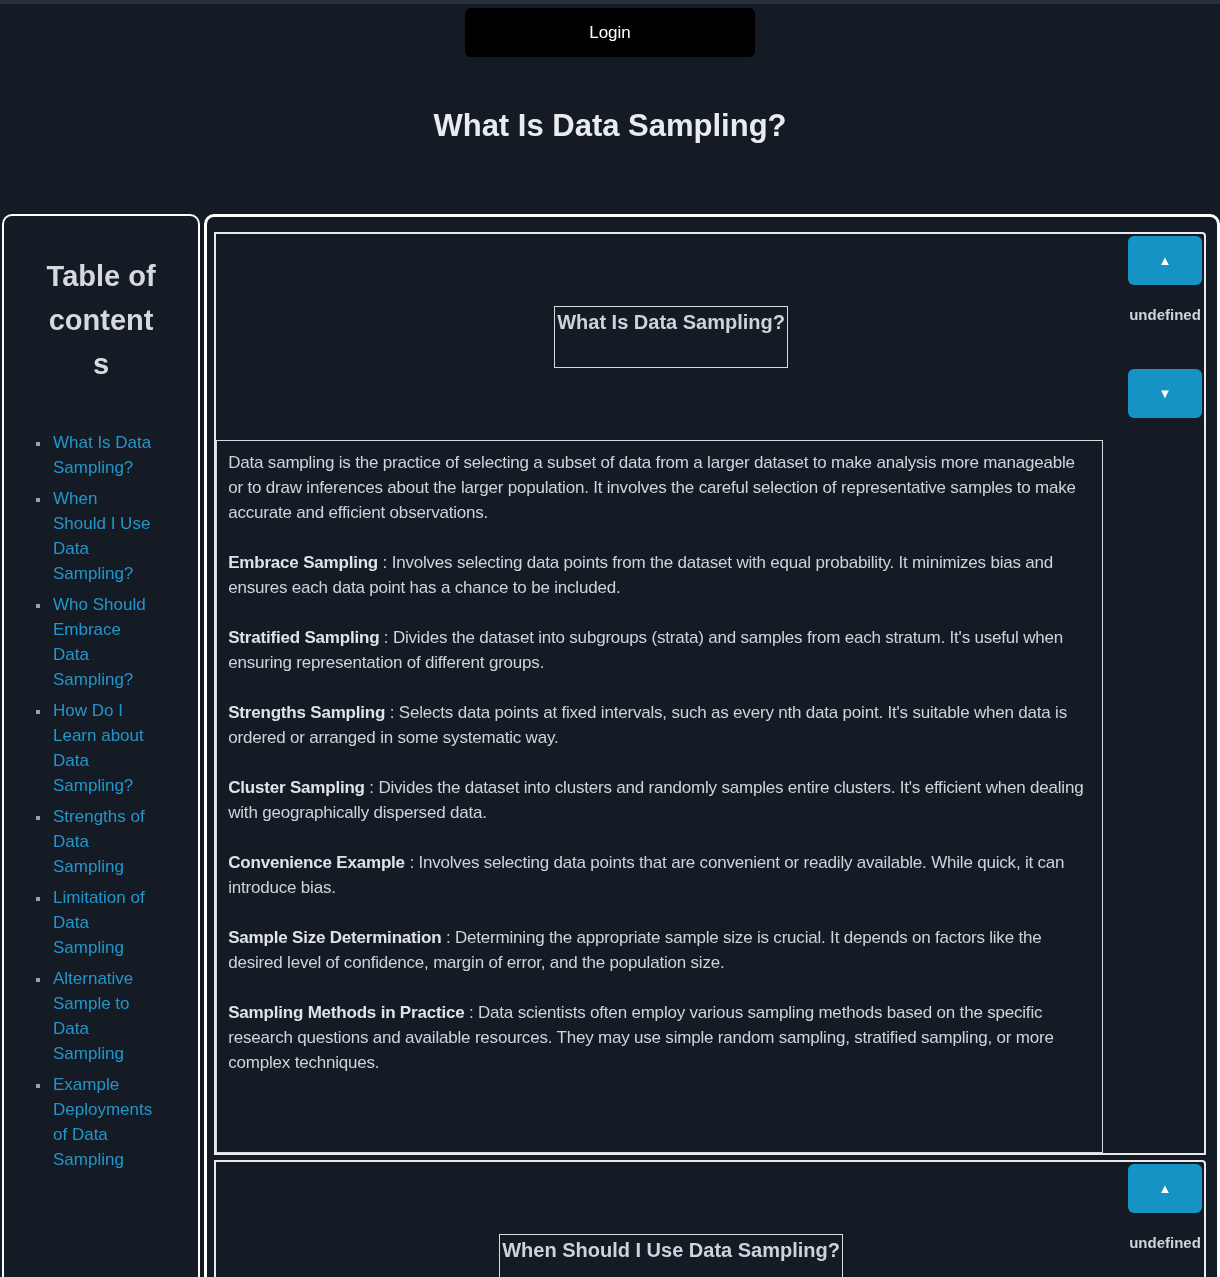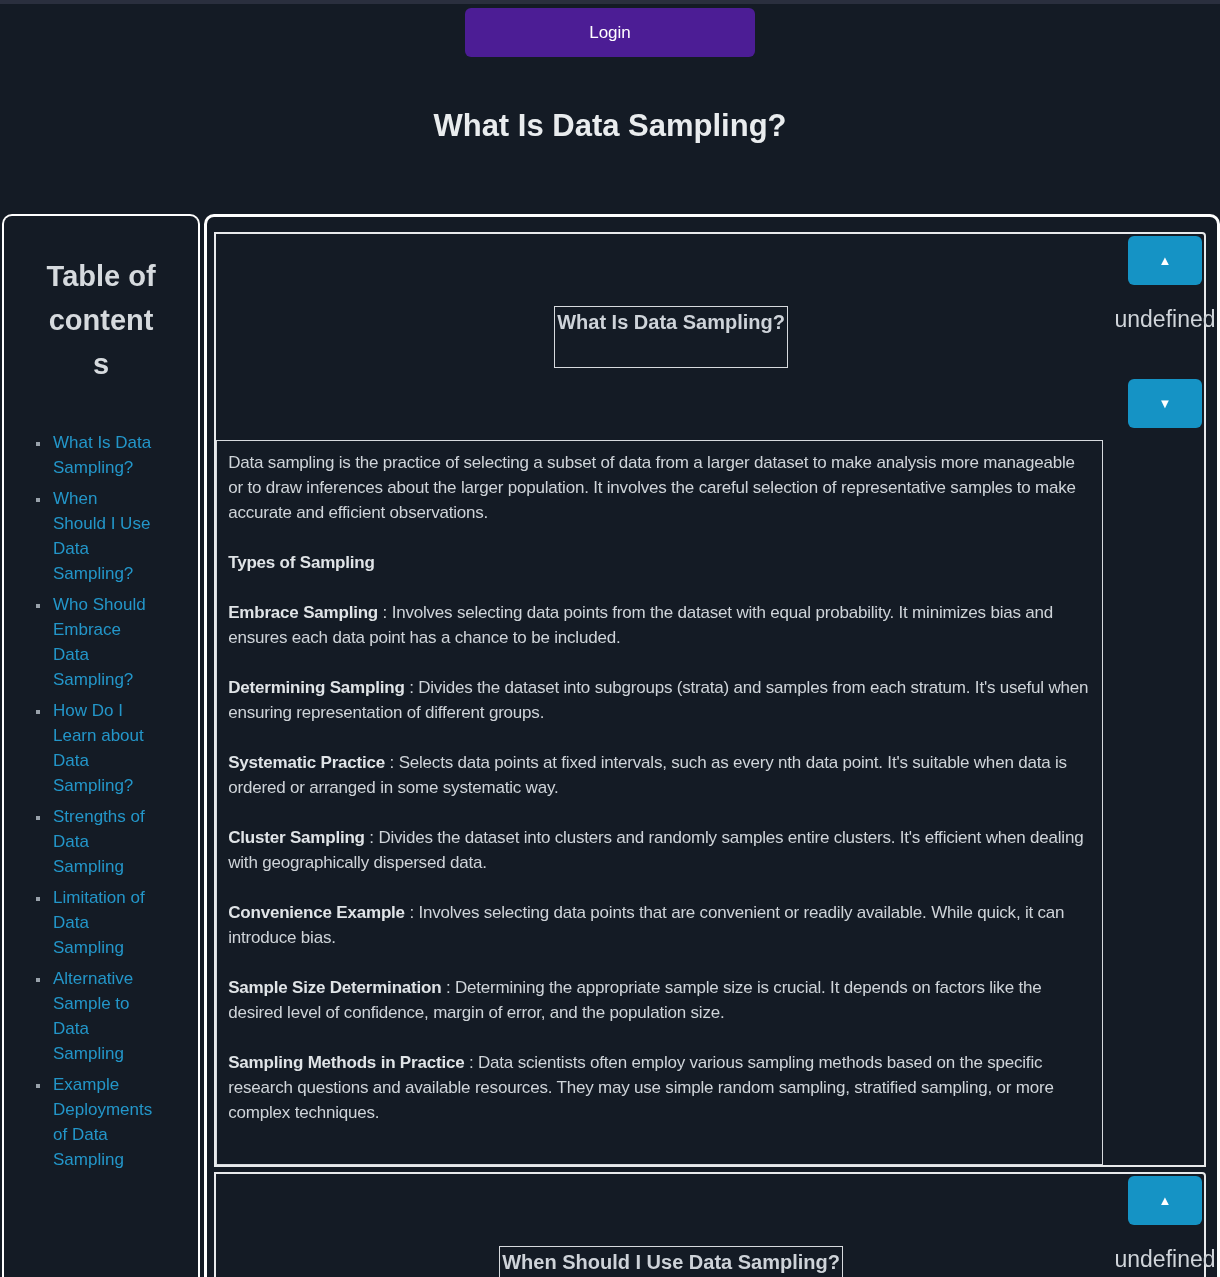--- a/index.html
+++ b/index.html
@@ -11,21 +11,21 @@
     color: #cfd4d9;
   }
   .top-strip {
     height: 4px; width: 100%;
     background: #2a2f3e;
   }
   .login-btn {
     display: block;
     width: 290px; height: 49px;
     margin: 4px auto 0 auto;
-    background: #4c1d95;
+    background: #000000;
     color: #ffffff;
     border: none; border-radius: 6px;
     font-size: 17px;
     font-family: "Liberation Sans", sans-serif;
     cursor: pointer;
   }
   .page-title {
     margin-top: 51px;
     text-align: center;
     font-size: 31px;
@@ -133,22 +133,23 @@
     width: 74px; height: 49px;
     background: #1593c5;
     color: #ffffff;
     border: none; border-radius: 6px;
     font-size: 13px;
     cursor: pointer;
     flex: 0 0 auto;
   }
   .undef-label {
     margin: 21px 0 46px 0;
-    font-size: 23px;
+    font-size: 15px;
     color: #d0d5da;
+    font-weight: bold;
   }
 </style>
 </head>
 <body>
 
 <div class="top-strip"></div>
 
 <button class="login-btn">Login</button>
 
 <h1 class="page-title">What Is Data Sampling?</h1>
@@ -172,24 +173,23 @@
   <main class="main">
 
     <section class="section-row">
       <div class="heading-area">
         <div class="heading-box">
           <h3>What Is Data Sampling?</h3>
         </div>
       </div>
       <div class="body-box">
           <p>Data sampling is the practice of selecting a subset of data from a larger dataset to make analysis more manageable or to draw inferences about the larger population. It involves the careful selection of representative samples to make accurate and efficient observations.</p>
-          <p><b>Types of Sampling</b></p>
           <p><b>Embrace Sampling</b> : Involves selecting data points from the dataset with equal probability. It minimizes bias and ensures each data point has a chance to be included.</p>
-          <p><b>Determining Sampling</b> : Divides the dataset into subgroups (strata) and samples from each stratum. It's useful when ensuring representation of different groups.</p>
-          <p><b>Systematic Practice</b> : Selects data points at fixed intervals, such as every nth data point. It's suitable when data is ordered or arranged in some systematic way.</p>
+          <p><b>Stratified Sampling</b> : Divides the dataset into subgroups (strata) and samples from each stratum. It's useful when ensuring representation of different groups.</p>
+          <p><b>Strengths Sampling</b> : Selects data points at fixed intervals, such as every nth data point. It's suitable when data is ordered or arranged in some systematic way.</p>
           <p><b>Cluster Sampling</b> : Divides the dataset into clusters and randomly samples entire clusters. It's efficient when dealing with geographically dispersed data.</p>
           <p><b>Convenience Example</b> : Involves selecting data points that are convenient or readily available. While quick, it can introduce bias.</p>
           <p><b>Sample Size Determination</b> : Determining the appropriate sample size is crucial. It depends on factors like the desired level of confidence, margin of error, and the population size.</p>
           <p><b>Sampling Methods in Practice</b> : Data scientists often employ various sampling methods based on the specific research questions and available resources. They may use simple random sampling, stratified sampling, or more complex techniques.</p>
         </div>
       <div class="controls">
         <button class="arrow-btn"><span>▲</span></button>
         <div class="undef-label">undefined</div>
         <button class="arrow-btn"><span>▼</span></button>
       </div>

